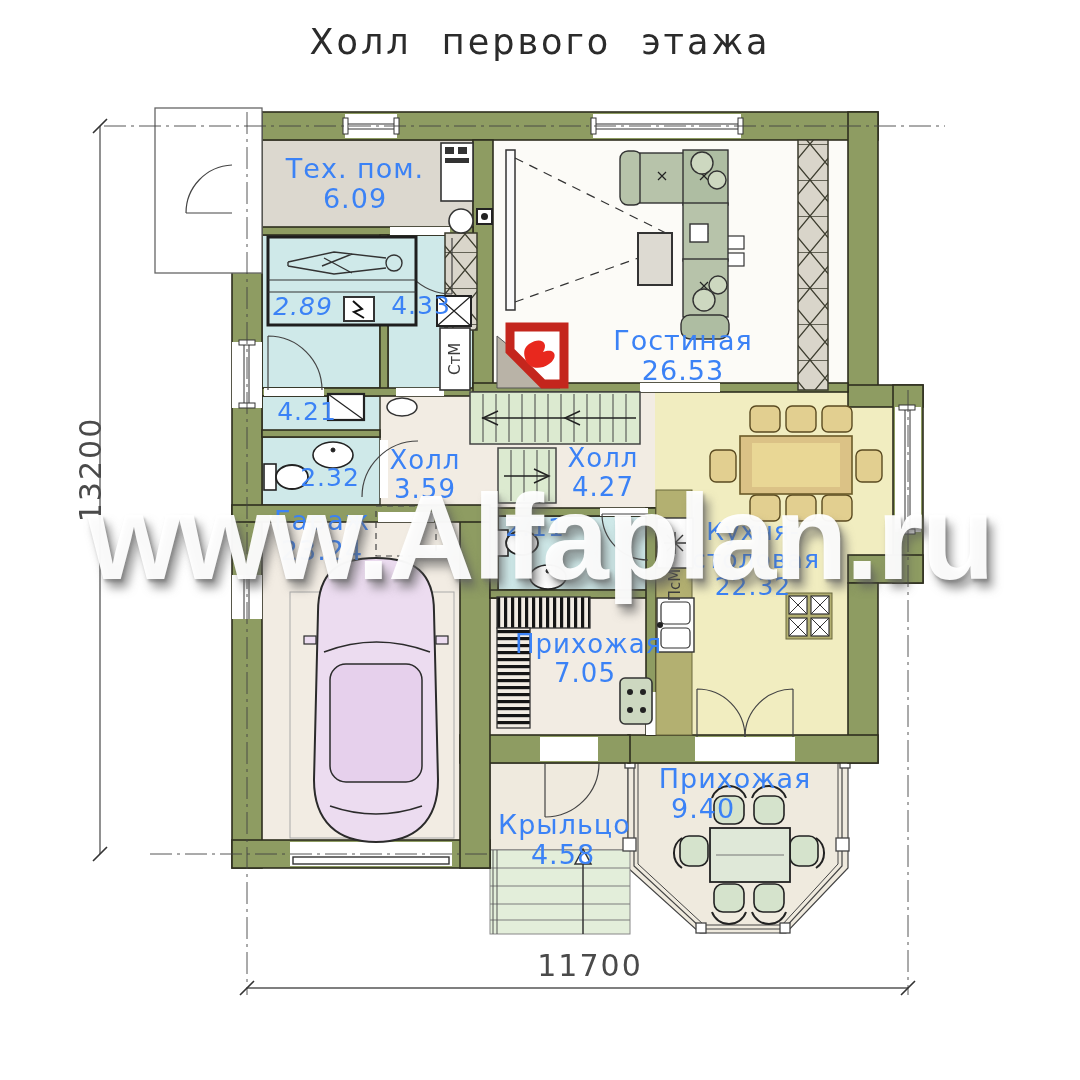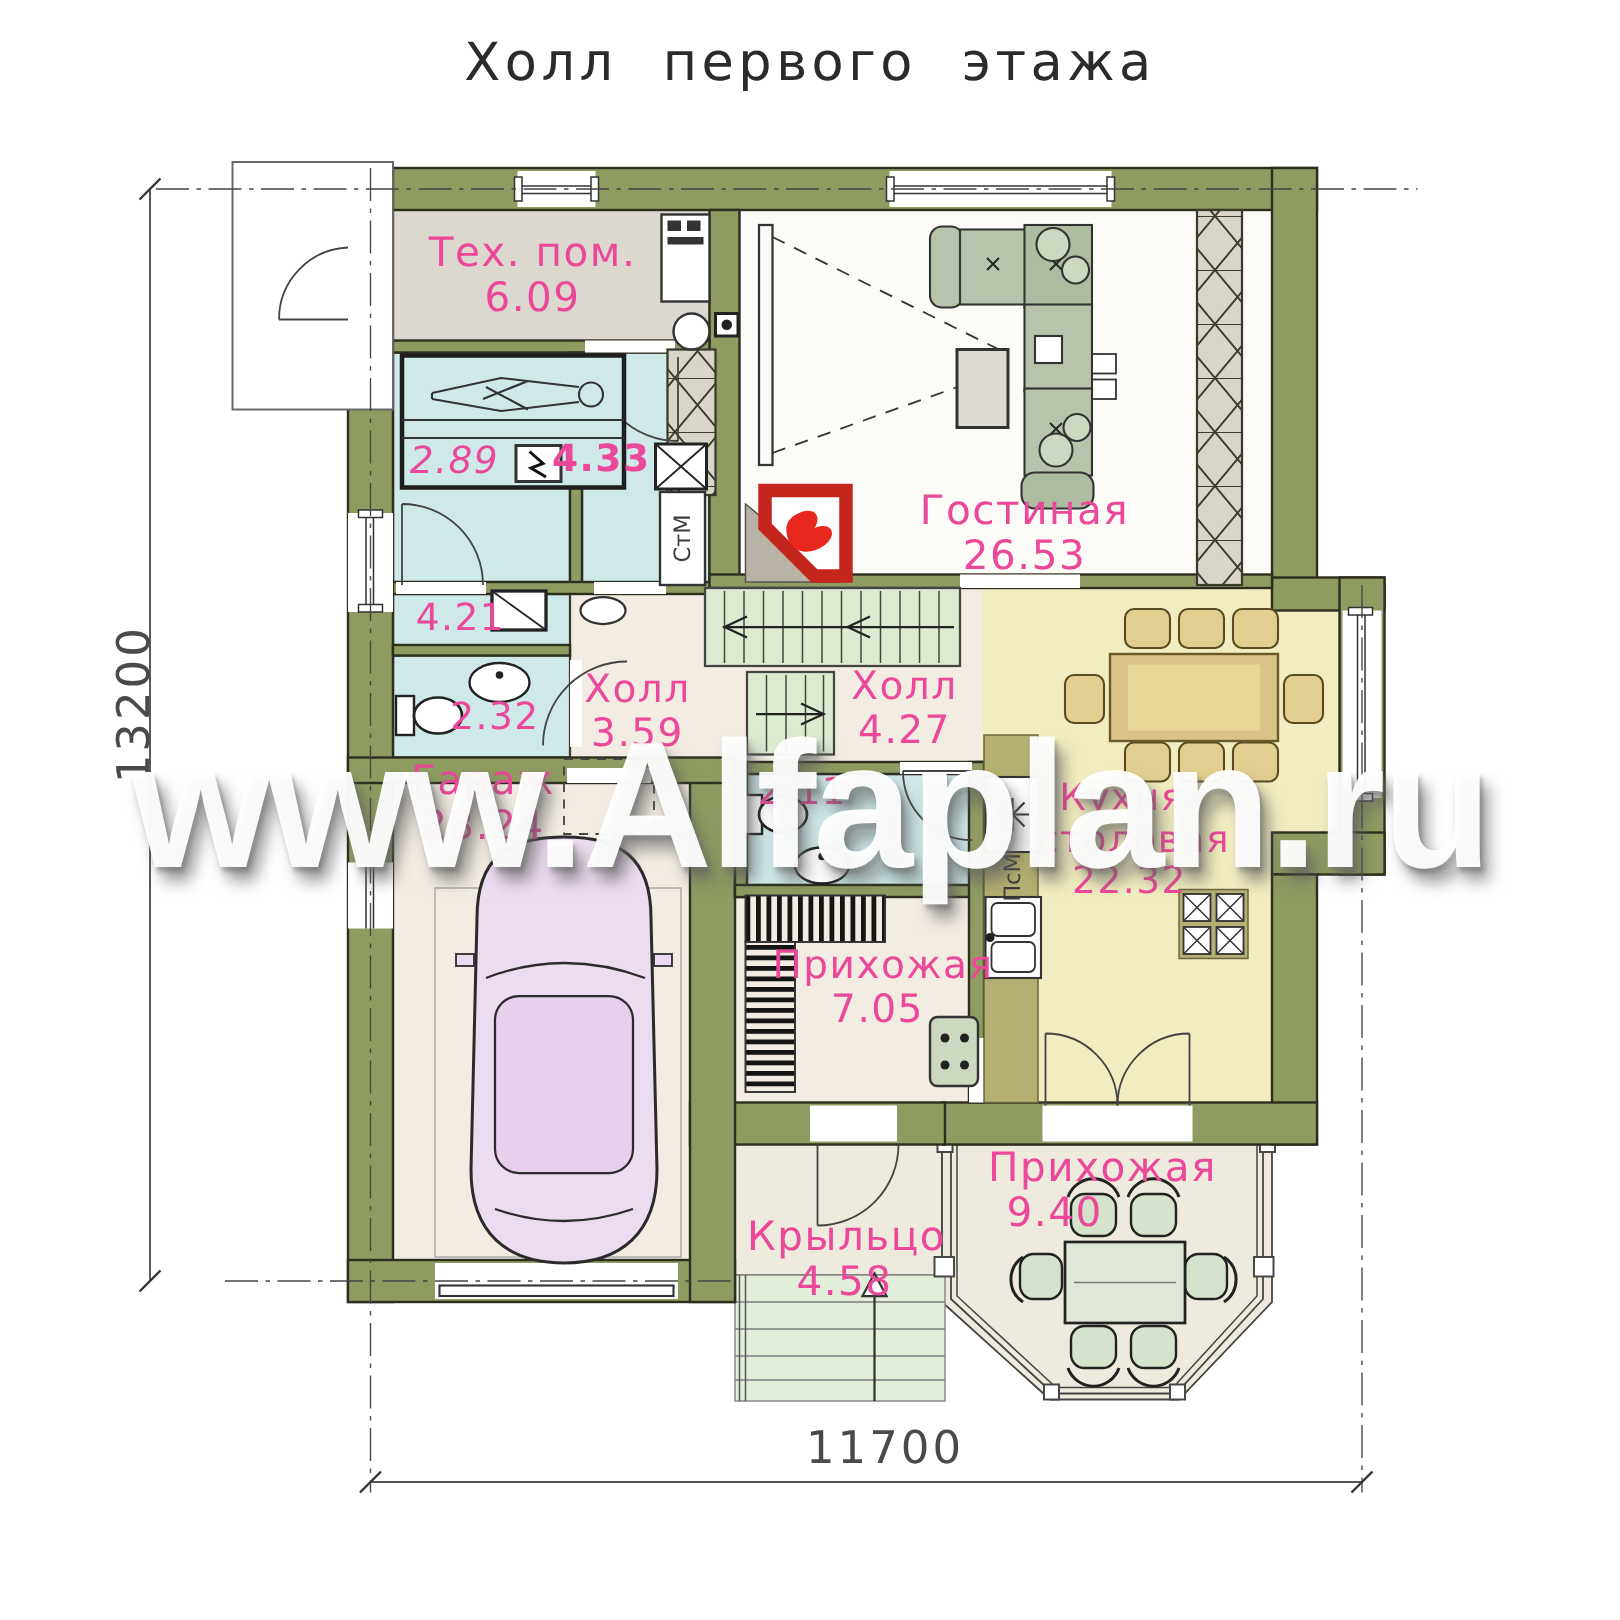--- a/index.html
+++ b/index.html
@@ -1,19 +1,19 @@
 <!DOCTYPE html>
 <html><head>
 <meta charset="utf-8">
 <style>
   html,body{margin:0;padding:0;background:#ffffff;}
   body{width:1080px;height:1080px;overflow:hidden;font-family:"DejaVu Sans",sans-serif;}
   #plan{position:relative;width:1080px;height:1080px;background:#ffffff;}
   #plan svg{position:absolute;left:0;top:0;z-index:1;}
-  .lbl{position:absolute;text-align:center;color:#ec4899;line-height:1.1;z-index:3;letter-spacing:1px;}
+  .lbl{position:absolute;text-align:center;color:#3b82f6;line-height:1.1;z-index:3;letter-spacing:1px;}
   .lbl span{display:block;}
   .fs27{font-size:27px;} .fs26{font-size:26px;} .fs25{font-size:25px;}
   .vlabel{position:absolute;z-index:3;color:#3c3c3c;font-size:15px;transform:rotate(-90deg);transform-origin:center;text-align:center;}
   #title{position:absolute;left:0;top:22px;width:1080px;text-align:center;font-size:35px;color:#2b2b2b;letter-spacing:3px;word-spacing:16px;z-index:3;}
   .dim{position:absolute;color:#4a4a4a;font-size:30px;letter-spacing:2px;z-index:3;text-align:center;}
   #dim-left{left:28px;top:452px;width:124px;transform:rotate(-90deg);transform-origin:center;}
   #dim-bottom{left:500px;top:948px;width:180px;}
   #watermark{position:absolute;left:50%;top:468px;transform:translateX(-50%);white-space:nowrap;z-index:5;
     font-family:"Liberation Sans",sans-serif;font-weight:bold;font-size:120px;letter-spacing:-2px;
     color:rgba(255,255,255,0.95);
@@ -352,21 +352,21 @@
     </g>
   </svg>
 
   <div class="lbl fs27" style="left:285px;top:154px;width:140px;">
     <span>Тех. пом.</span>
       <span>6.09</span>
   </div>
   <div class="lbl fs25" style="left:270px;top:293px;width:66px;font-style:italic;">
     <span>2.89</span>
   </div>
-  <div class="lbl fs25" style="left:368px;top:292px;width:60px;font-weight:bold;">
+  <div class="lbl fs25" style="left:391px;top:292px;width:60px;">
     <span>4.33</span>
   </div>
   <div class="lbl fs25" style="left:276px;top:398px;width:62px;">
     <span>4.21</span>
   </div>
   <div class="lbl fs25" style="left:296px;top:464px;width:68px;">
     <span>2.32</span>
   </div>
   <div class="lbl fs27" style="left:608px;top:326px;width:150px;">
     <span>Гостиная</span>

